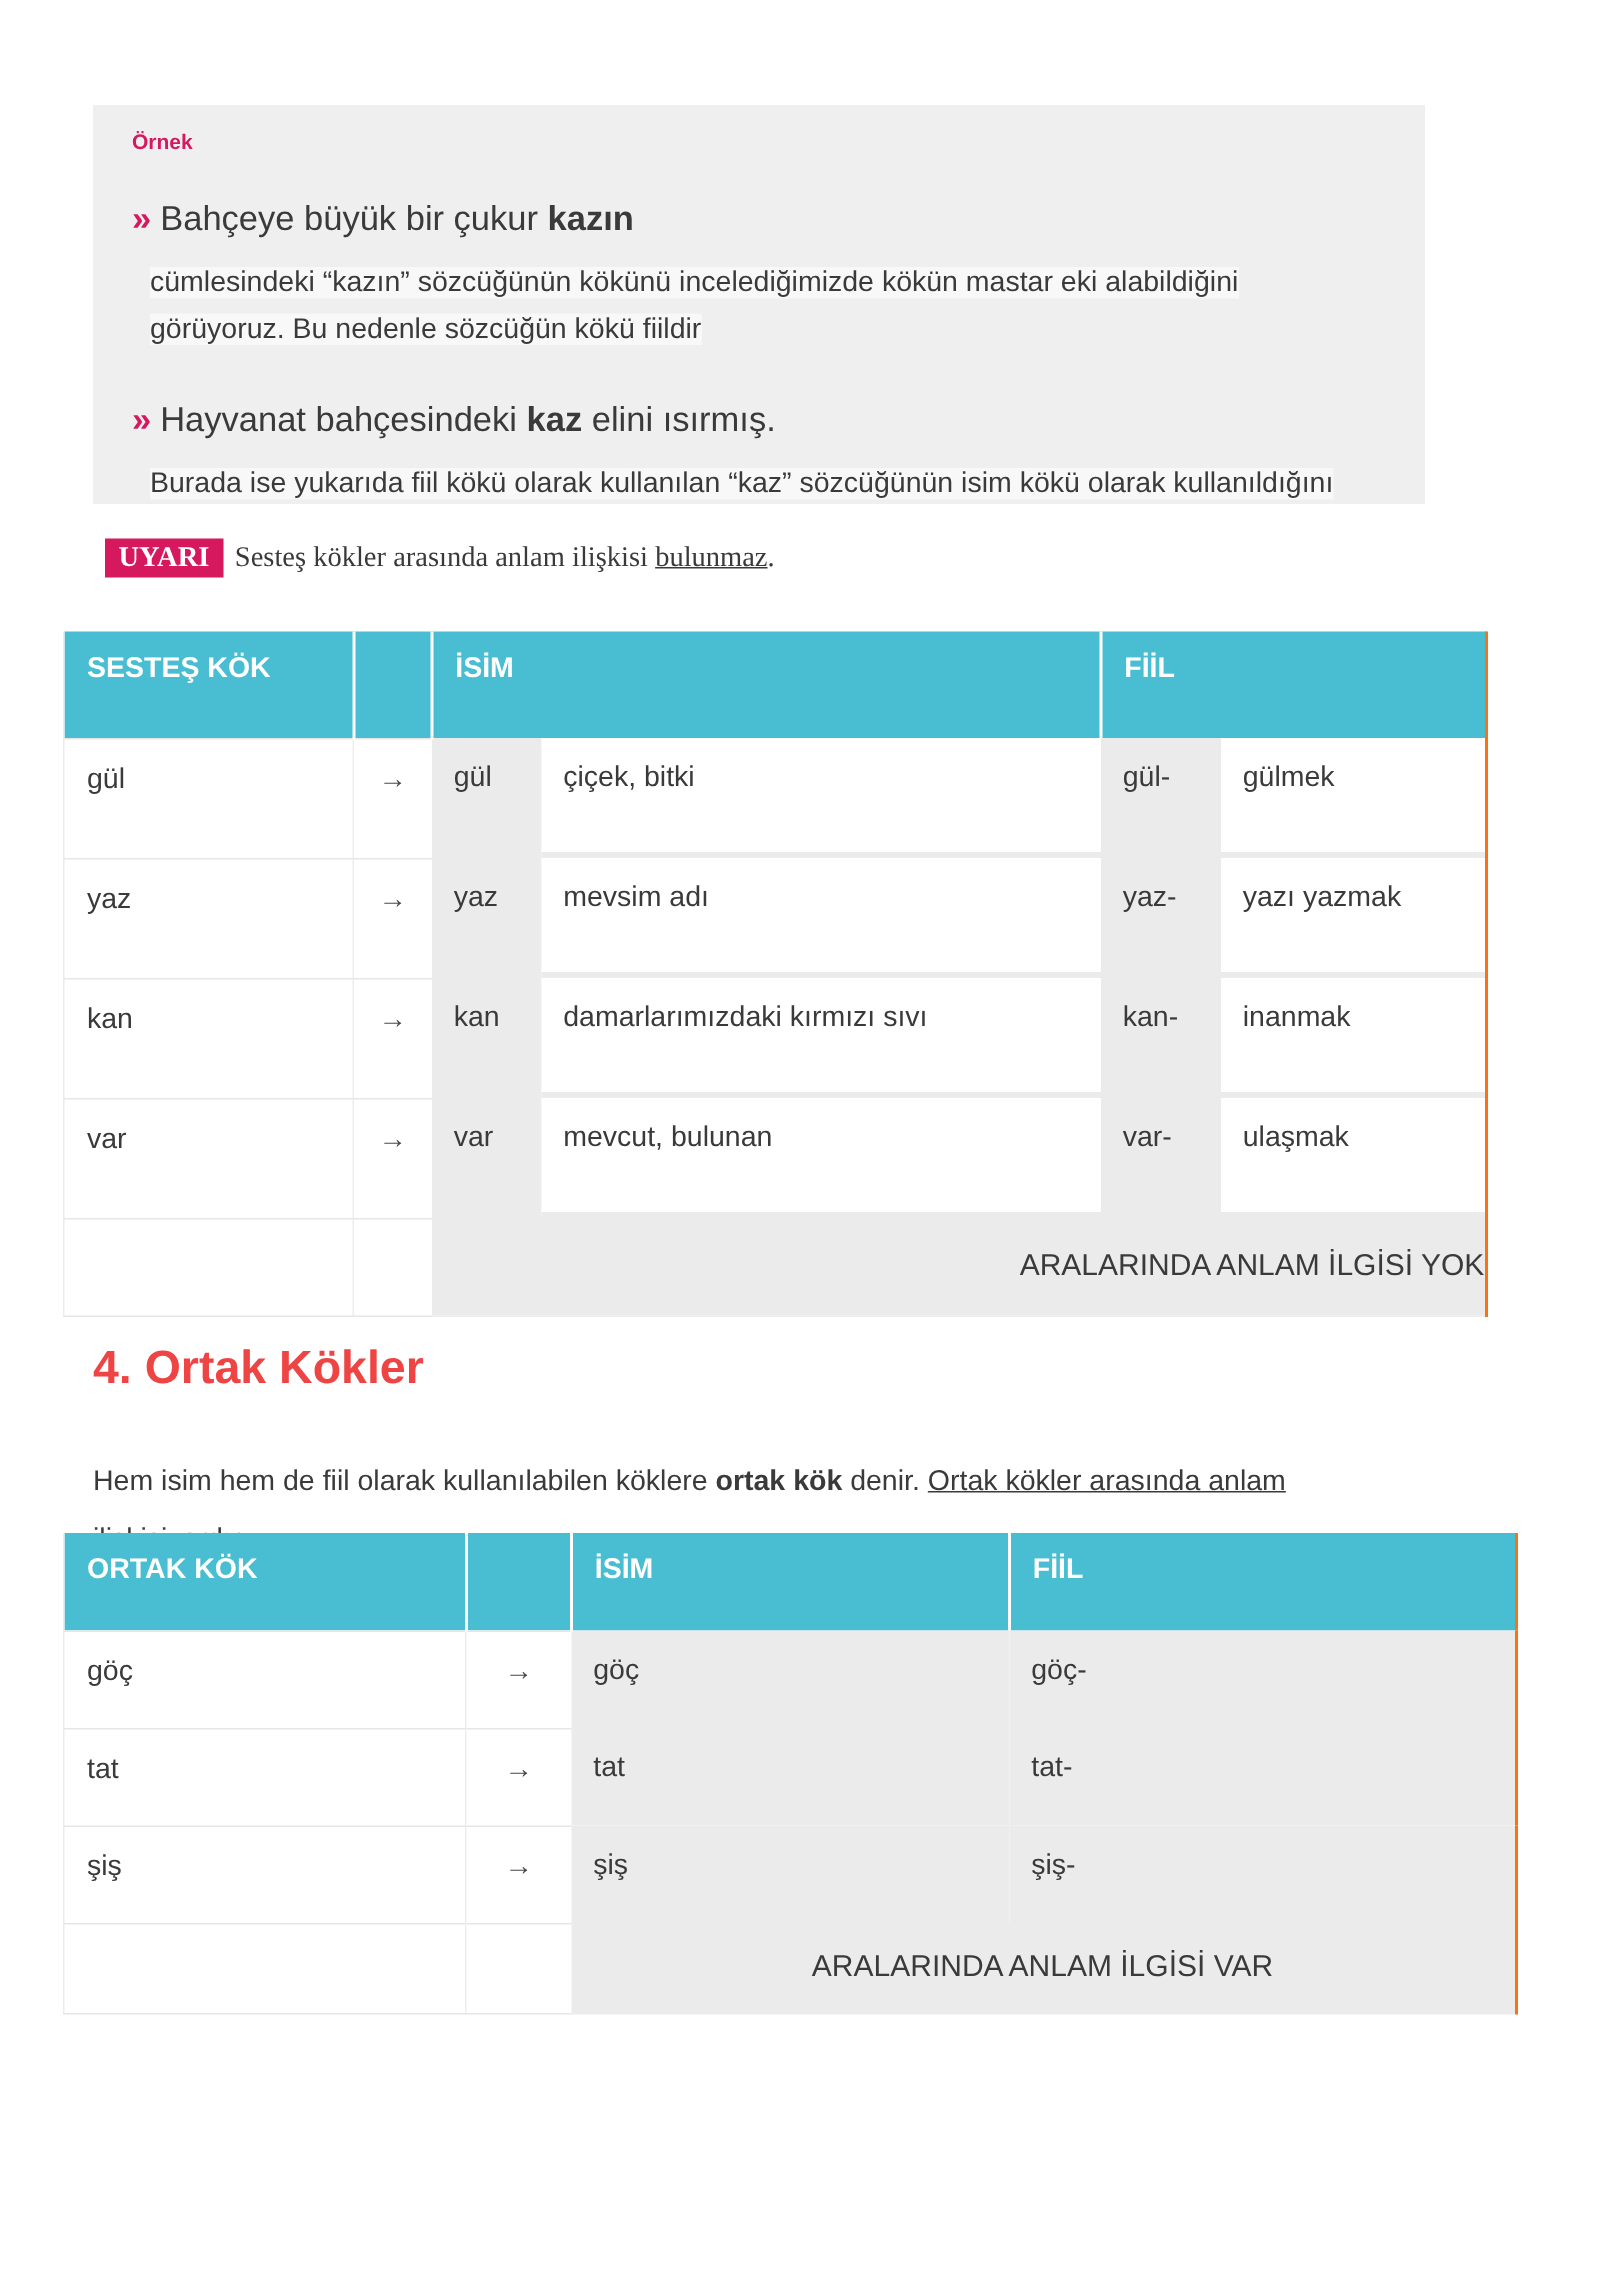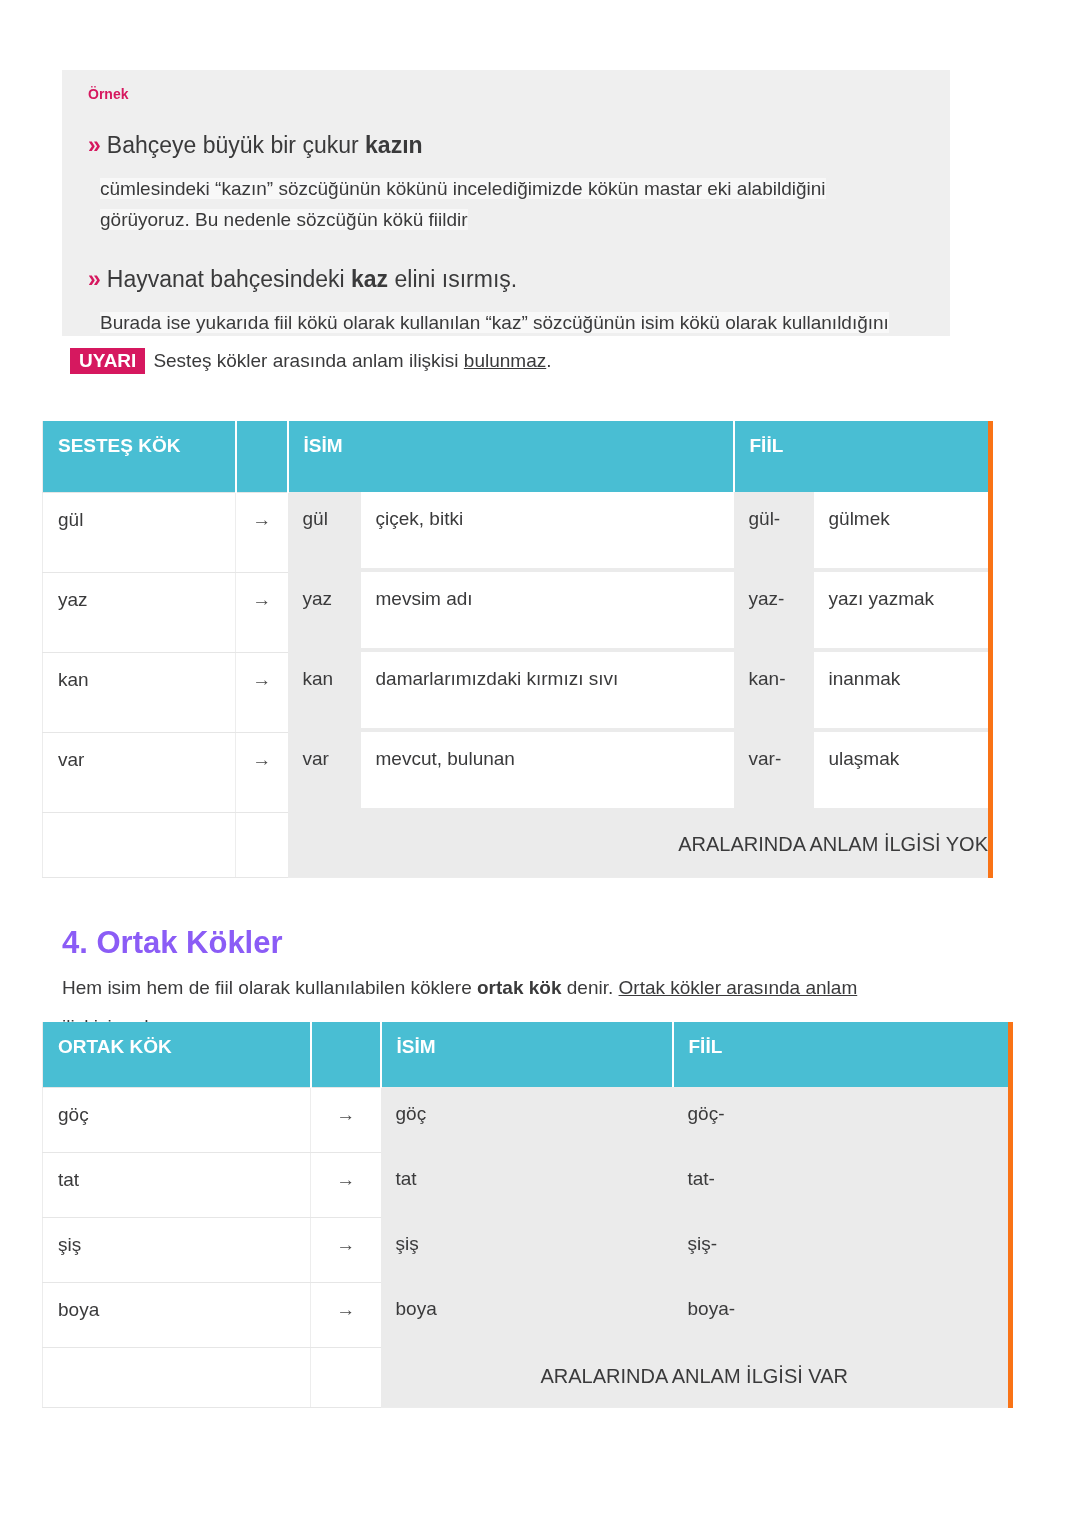--- a/index.html
+++ b/index.html
@@ -16,21 +16,21 @@
     background:#efefef;box-sizing:border-box;padding:16px 26px;overflow:hidden;
   }
   .ornek-label{color:#d6185f;font-weight:bold;font-size:14px;}
   .sentence{font-size:23px;margin:27px 0 5px 0;line-height:1.45;}
   .chev{color:#d6185f;font-weight:bold;margin-right:6px;}
   .bold{font-weight:bold;}
   .explanation{font-size:19px;line-height:1.62;margin:12px;}
   .hl{background:rgba(255,255,255,0.55);}
 
   
-  .warning-row{position:absolute;left:70px;top:348px;font-size:19px;line-height:1.4;}
+  .warning-row{position:absolute;left:70px;top:359px;font-size:19px;line-height:1.4;font-family:Liberation Serif, serif;}
   .uyari-badge{
     background:#d6185f;color:#ffffff;font-weight:bold;
     padding:2px 9px 3px 9px;margin-right:8px;font-size:19px;
   }
   .ul{text-decoration:underline;}
 
   
   table{border-collapse:collapse;table-layout:fixed;}
   .t1{position:absolute;left:42px;top:421px;width:948px;}
   .t2{position:absolute;left:42px;top:1022px;width:968px;}
@@ -57,26 +57,26 @@
   td.inset .inner{
     background:#ffffff;height:76px;box-sizing:border-box;
     padding:16px 6px 0 15px;
   }
   .t1 tr.footer td{height:65px;text-align:right;}
   .t2 tr.footer td{height:60px;}
   td.footer-cell{
     background:#ebebeb;text-align:center;vertical-align:middle;
     padding:0;font-size:20px;color:#3a3a3b;
   }
-  table{border-left:1px solid #ececec;border-bottom:1px solid #ececec;border-right:5px solid #f97316;}
+  table{border-left:1px solid #ececec;border-bottom:1px solid #ececec;border-right:2px solid #f97316;}
 
   
   .section-heading{
-    position:absolute;left:62px;top:924px;
-    color:#8b5cf6;font-size:31px;font-weight:bold;line-height:1.2;
+    position:absolute;left:62px;top:893px;
+    color:#ef4444;font-size:31px;font-weight:bold;line-height:1.2;
   }
   .section-paragraph{
     position:absolute;left:62px;top:950px;width:890px;
     font-size:19px;line-height:2.05;
   }
 </style>
 </head>
 <body>
 
 <div class="page">
@@ -206,26 +206,20 @@
       <td class="wcell arrow">→</td>
       <td class="gray">tat</td>
       <td class="gray">tat-</td>
     </tr>
     <tr>
       <td class="wcell first">şiş</td>
       <td class="wcell arrow">→</td>
       <td class="gray">şiş</td>
       <td class="gray">şiş-</td>
     </tr>
-    <tr>
-      <td class="wcell first">boya</td>
-      <td class="wcell arrow">→</td>
-      <td class="gray">boya</td>
-      <td class="gray">boya-</td>
-    </tr>
     <tr class="footer">
       <td class="wcell first"></td>
       <td class="wcell"></td>
       <td class="footer-cell" colspan="2">ARALARINDA ANLAM İLGİSİ VAR</td>
     </tr>
   </tbody>
     </table>
 
 </div>
 

